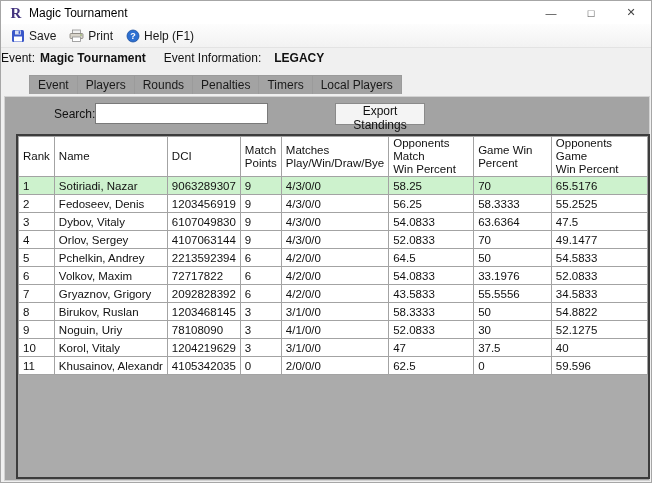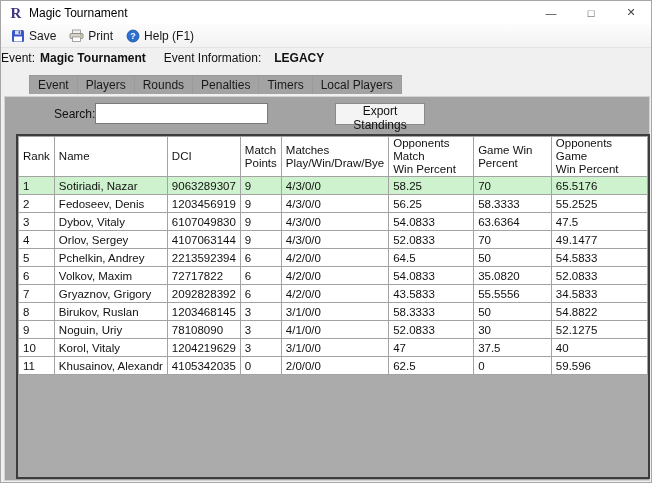--- a/index.html
+++ b/index.html
@@ -266,21 +266,21 @@
               <td>50</td>
               <td>54.5833</td>
             </tr>
             <tr>
               <td>6</td>
               <td>Volkov, Maxim</td>
               <td>72717822</td>
               <td>6</td>
               <td>4/2/0/0</td>
               <td>54.0833</td>
-              <td>35.0820</td>
+              <td>33.1976</td>
               <td>52.0833</td>
             </tr>
             <tr>
               <td>7</td>
               <td>Gryaznov, Grigory</td>
               <td>2092828392</td>
               <td>6</td>
               <td>4/2/0/0</td>
               <td>43.5833</td>
               <td>55.5556</td>

